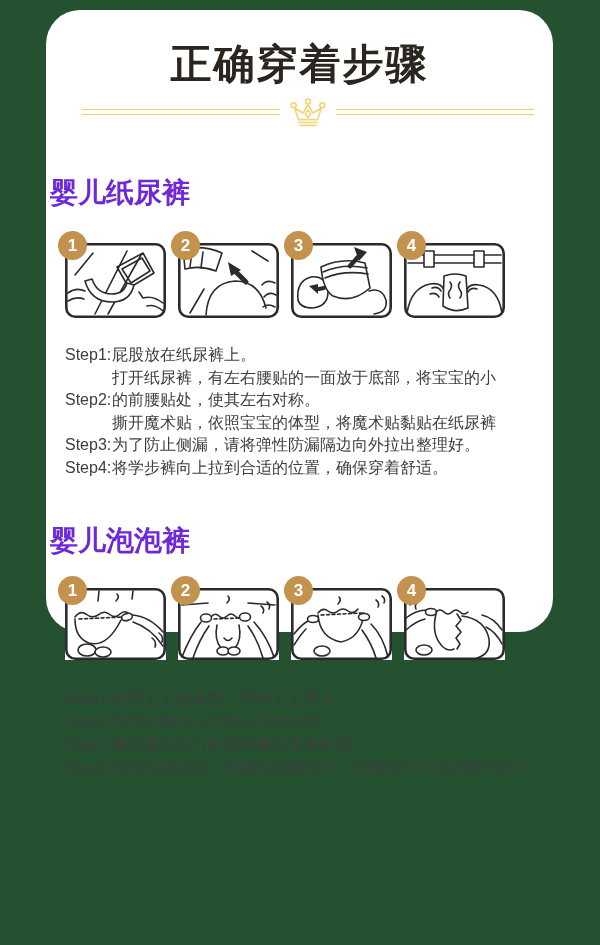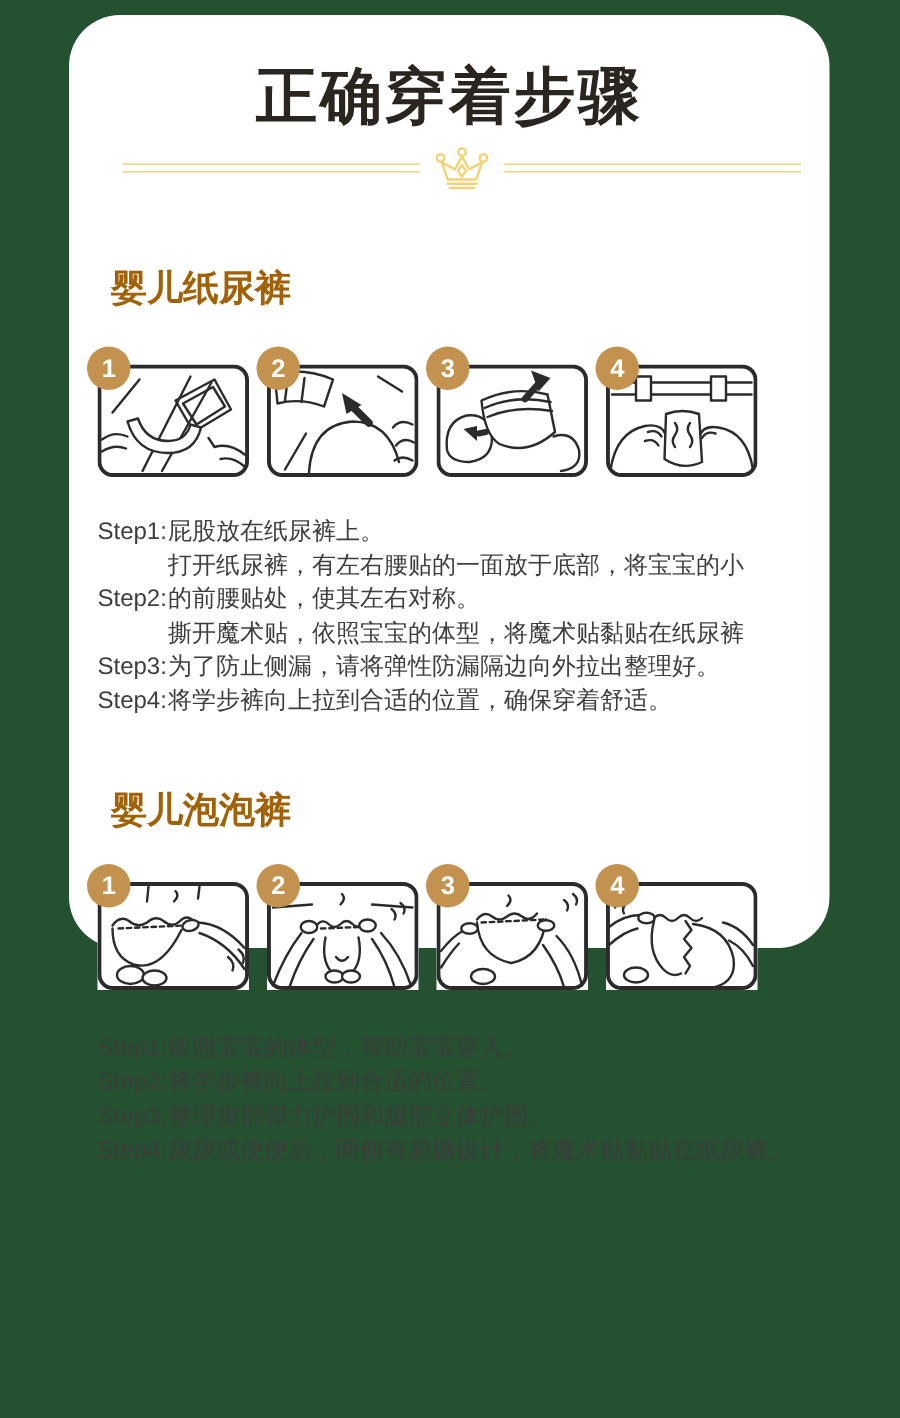--- a/index.html
+++ b/index.html
@@ -23,22 +23,22 @@
     position:absolute;top:86px;left:36px;right:19px;height:32px;
     display:flex;align-items:center;
   }
   .dline{
     flex:1;height:4px;
     border-top:1.5px solid #f2d478;
     border-bottom:1.5px solid #f2d478;
   }
   .crown{width:42px;height:32px;margin:0 7px;flex:0 0 auto;}
   .sec-heading{
-    position:absolute;left:28px;
-    font-size:24px;font-weight:700;color:#a16207;line-height:30px;
+    position:absolute;left:4px;
+    font-size:28px;font-weight:700;color:#6d28d9;line-height:30px;
   }
   .h1{top:168px;}
   .h2{top:516px;}
   .panel{
     position:absolute;width:101px;background:#fff;
   }
   .row1 .panel{top:233px;height:75px;}
   .row2 .panel{top:578px;height:72px;}
   .p1{left:19px;}.p2{left:132px;}.p3{left:245px;}.p4{left:358px;}
   .panel svg{display:block;width:100%;height:100%;}
@@ -304,18 +304,18 @@
     </div>
     <div class="step-item">
       <span class="step-label">Step3:</span>
       <span class="step-lines">
         <div>整理腹部弹力护围和腿部立体护围。</div>
       </span>
     </div>
     <div class="step-item">
       <span class="step-label">Step4:</span>
       <span class="step-lines">
-        <div>尿尿或便便后，两侧有易撕设计，将魔术贴黏贴在纸尿裤。</div>
+        <div>尿尿或便便后，两侧有易撕设计，正确用力可轻松撕开脱下。</div>
       </span>
     </div>
   </div>
 
 </div>
 
 </body></html>

